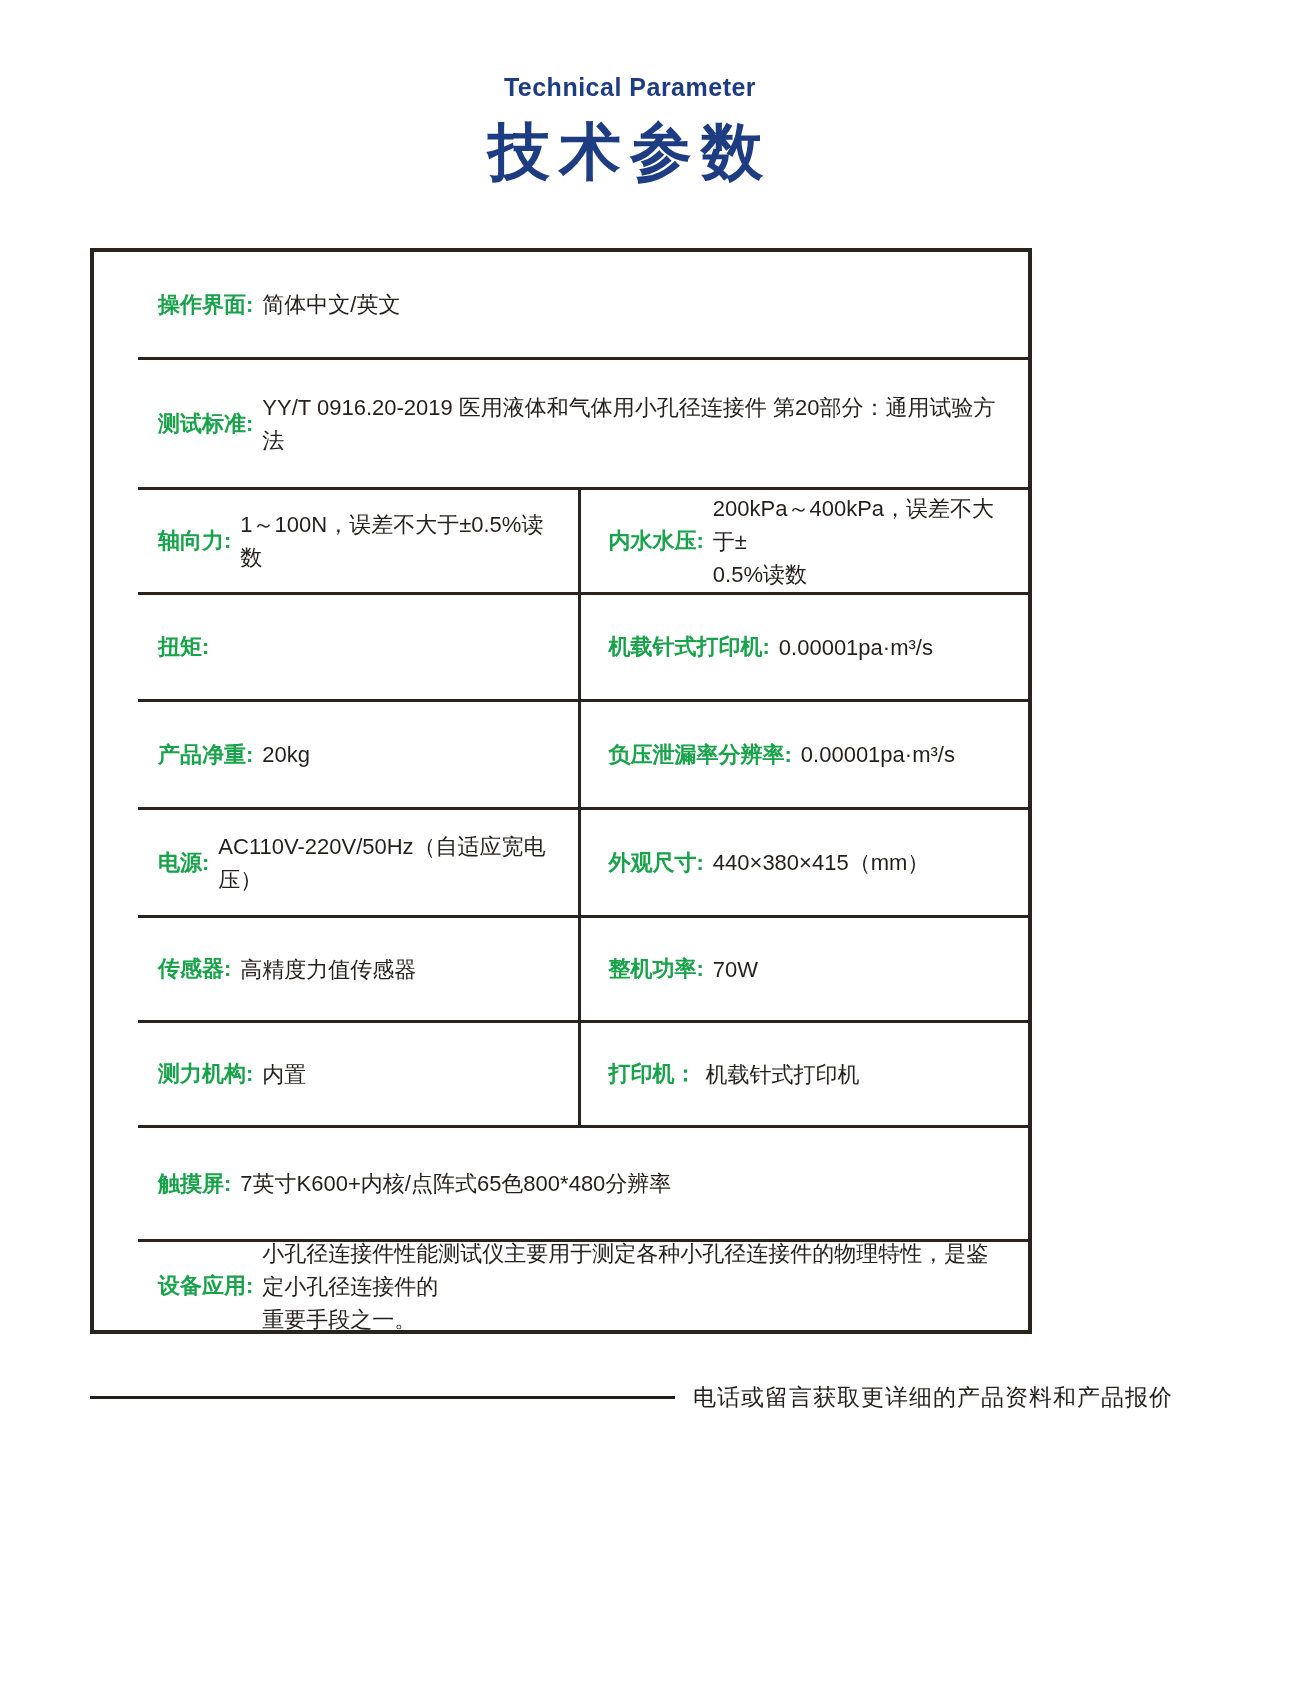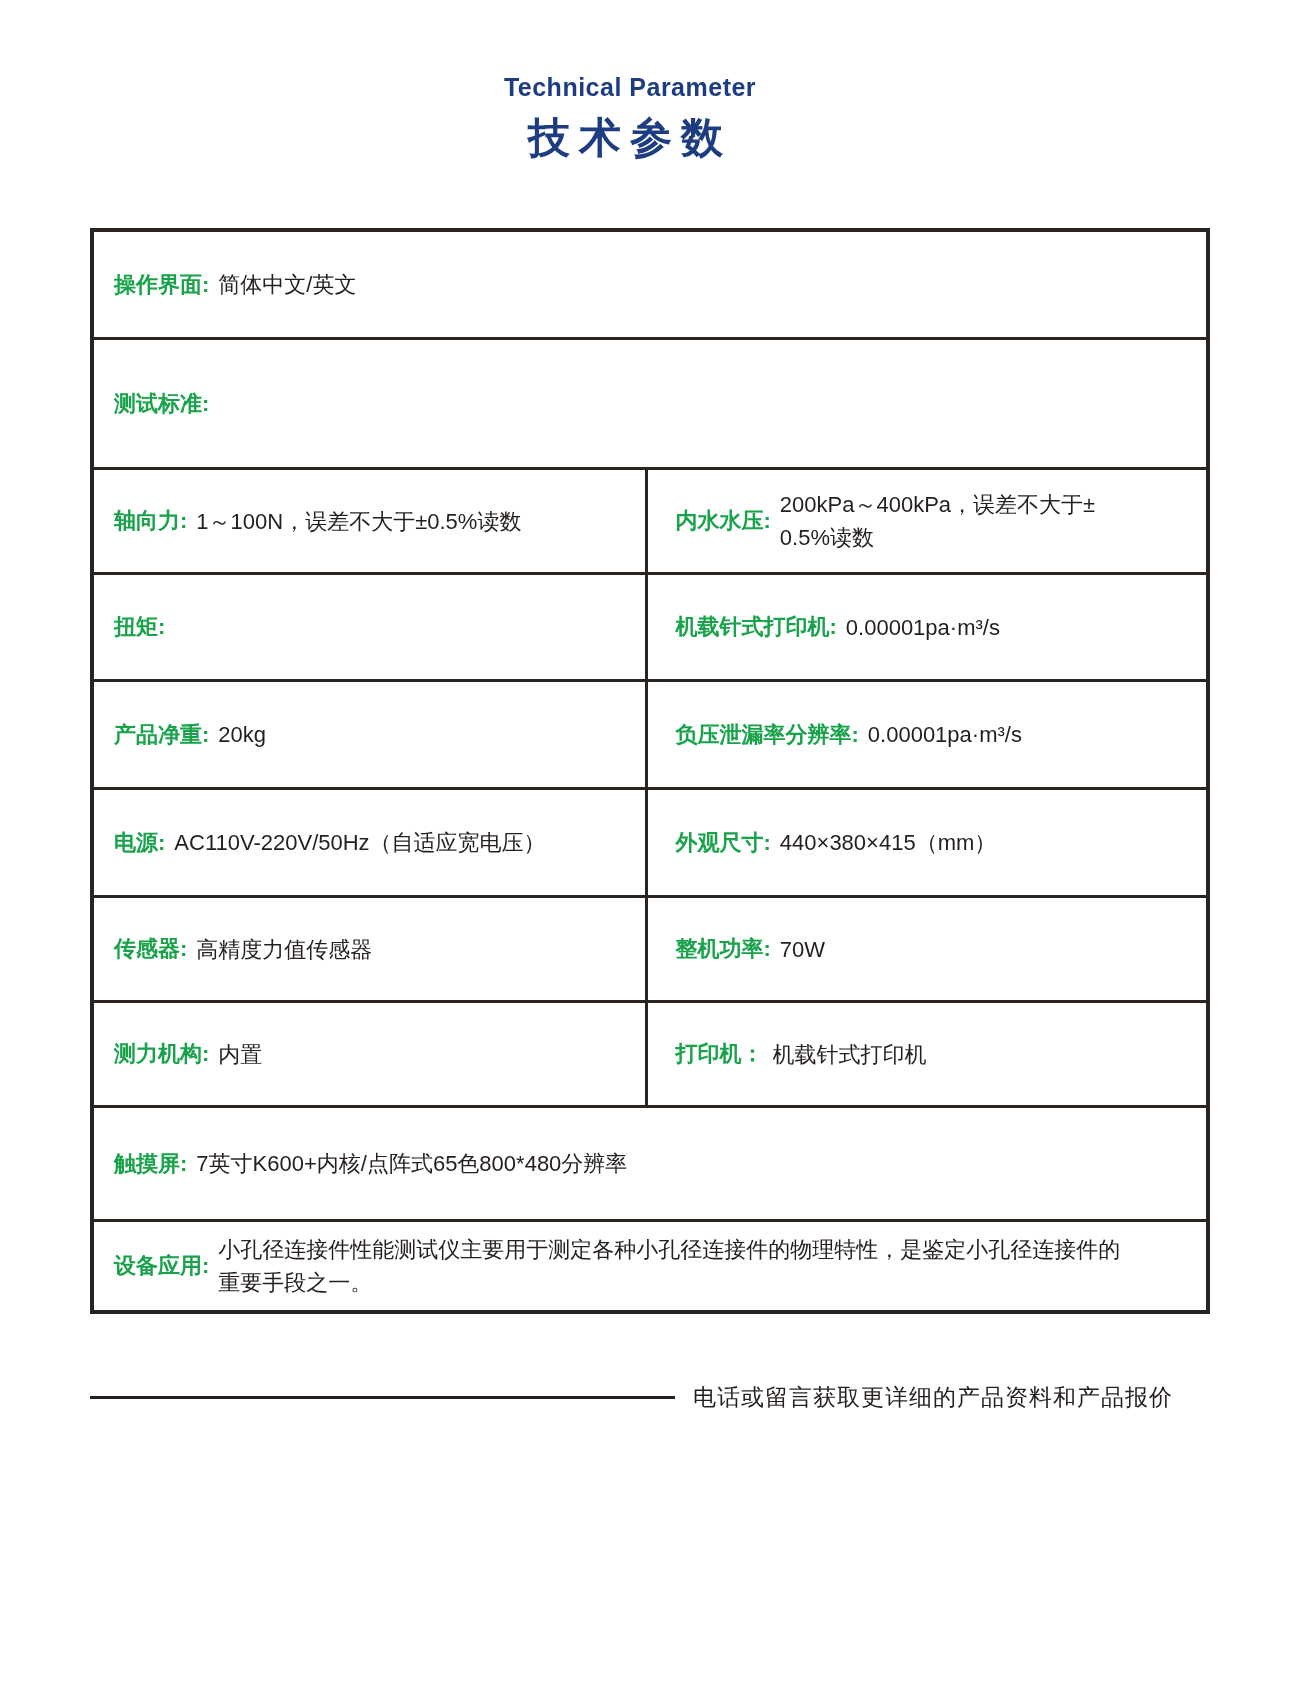--- a/index.html
+++ b/index.html
@@ -15,26 +15,26 @@
     -webkit-font-smoothing:antialiased;
   }
   .header{
     position:absolute;top:73px;left:0;width:1260px;text-align:center;
     color:var(--title-blue);
   }
   .header .subtitle{
     font-size:25px;font-weight:700;letter-spacing:0.5px;
   }
   .header .title{
-    font-size:42px;font-weight:900;letter-spacing:9px;margin-top:8px;
+    font-size:62px;font-weight:900;letter-spacing:9px;margin-top:8px;
   }
   .spec-table{
-    position:absolute;left:90px;top:228px;width:1120px;
+    position:absolute;left:90px;top:248px;width:942px;
     border:4px solid var(--border-dark);
-    box-sizing:border-box;background:#ffffff;
+    box-sizing:border-box;background:#ffffff;padding-left:44px;
   }
   .row{display:flex;border-top:3px solid var(--border-dark);}
   .row:first-child{border-top:none;}
   .cell{
     flex:1 1 0;display:flex;align-items:center;
     padding:0 18px 0 20px;box-sizing:border-box;min-width:0;
   }
   .cell.right{border-left:3px solid var(--border-dark);padding-left:28px;}
   .label{
     color:var(--label-green);font-weight:700;font-size:22px;
@@ -69,20 +69,21 @@
   <div class="row" style="height:105px">
     <div class="cell">
       <span class="label">操作界面:</span>
       <span class="value">简体中文/英文</span>
     </div>
   </div>
 
   <div class="row" style="height:127px">
     <div class="cell">
       <span class="label">测试标准:</span>
+      <span class="value">YY/T 0916.20-2019 医用液体和气体用小孔径连接件 第20部分：通用试验方法</span>
     </div>
   </div>
 
   <div class="row" style="height:102px">
     <div class="cell">
       <span class="label">轴向力:</span>
       <span class="value">1～100N，误差不大于±0.5%读数</span>
     </div>
     <div class="cell right">
       <span class="label">内水水压:</span>

